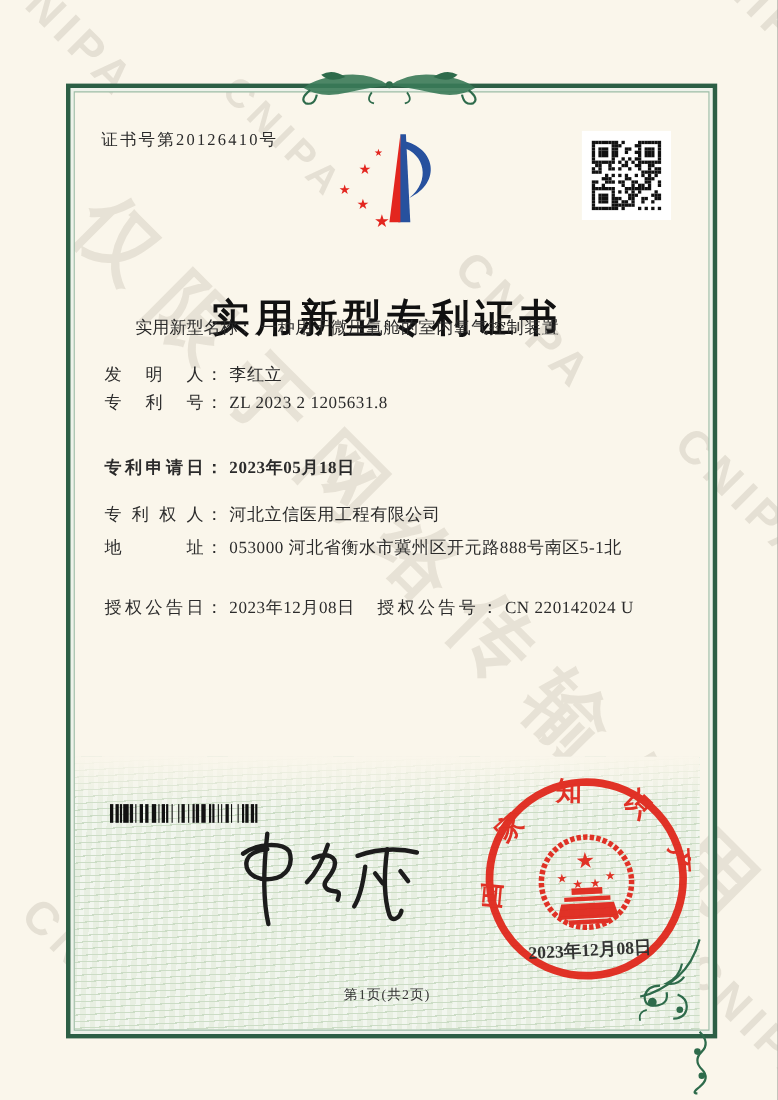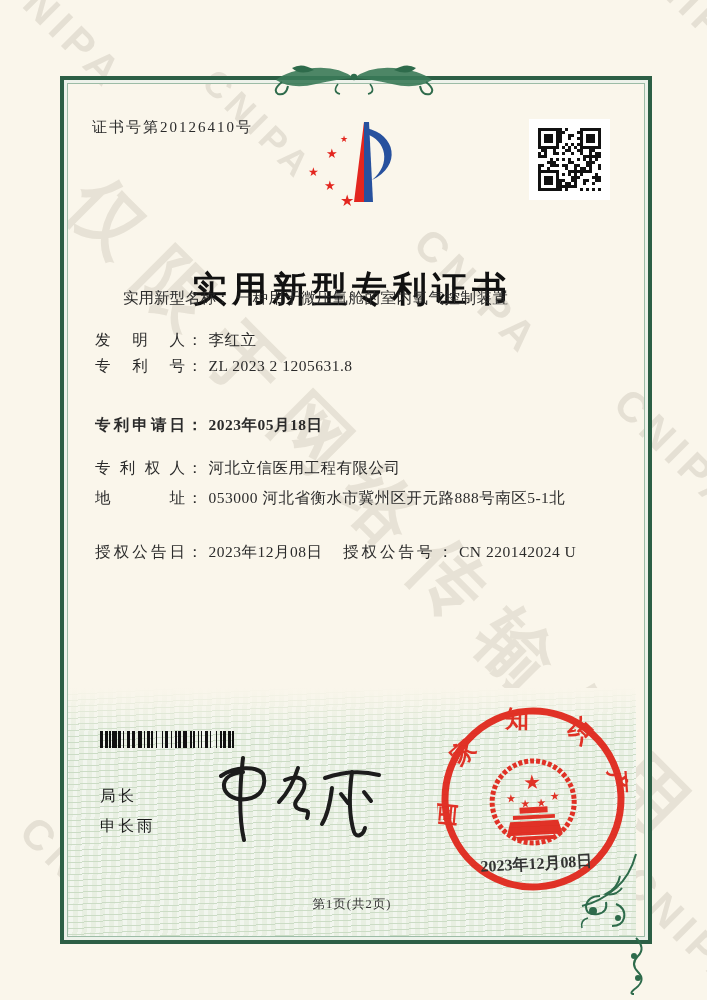--- a/index.html
+++ b/index.html
@@ -487,24 +487,20 @@
       <path d="M95,26 C90,42 84,52 76,60"></path>
       <path d="M82,38 C94,33 104,36 101,46 C98,56 88,60 94,66 C100,71 108,64 104,76"></path>
       <path d="M122,36 C142,29 160,29 176,33"></path>
       <path d="M149,30 C146,52 146,74 151,90 C153,96 160,94 162,86"></path>
       <path d="M129,46 C127,62 124,74 119,82"></path>
       <path d="M138,52 l7,9"></path>
       <path d="M161,50 l7,9"></path>
     </g>
   </svg>
 
-  <div class="issuer">
-    <div>局长</div>
-    <div>申长雨</div>
-  </div>
 
   <svg class="seal" width="192" height="192" viewBox="0 0 192 192">
     <defs>
         <path id="sealArc" d="M 23.6,131 A 78,78 0 1 1 168.4,131" fill="none"></path>
       </defs>
     <circle cx="96" cy="96" r="88" fill="none" stroke="#E02418" stroke-width="7"></circle>
     <text font-size="24" font-weight="bold" fill="#E02418" letter-spacing="34">
       <textPath href="#sealArc" startOffset="12">国家知识产权局</textPath>
     </text>
     <g>

